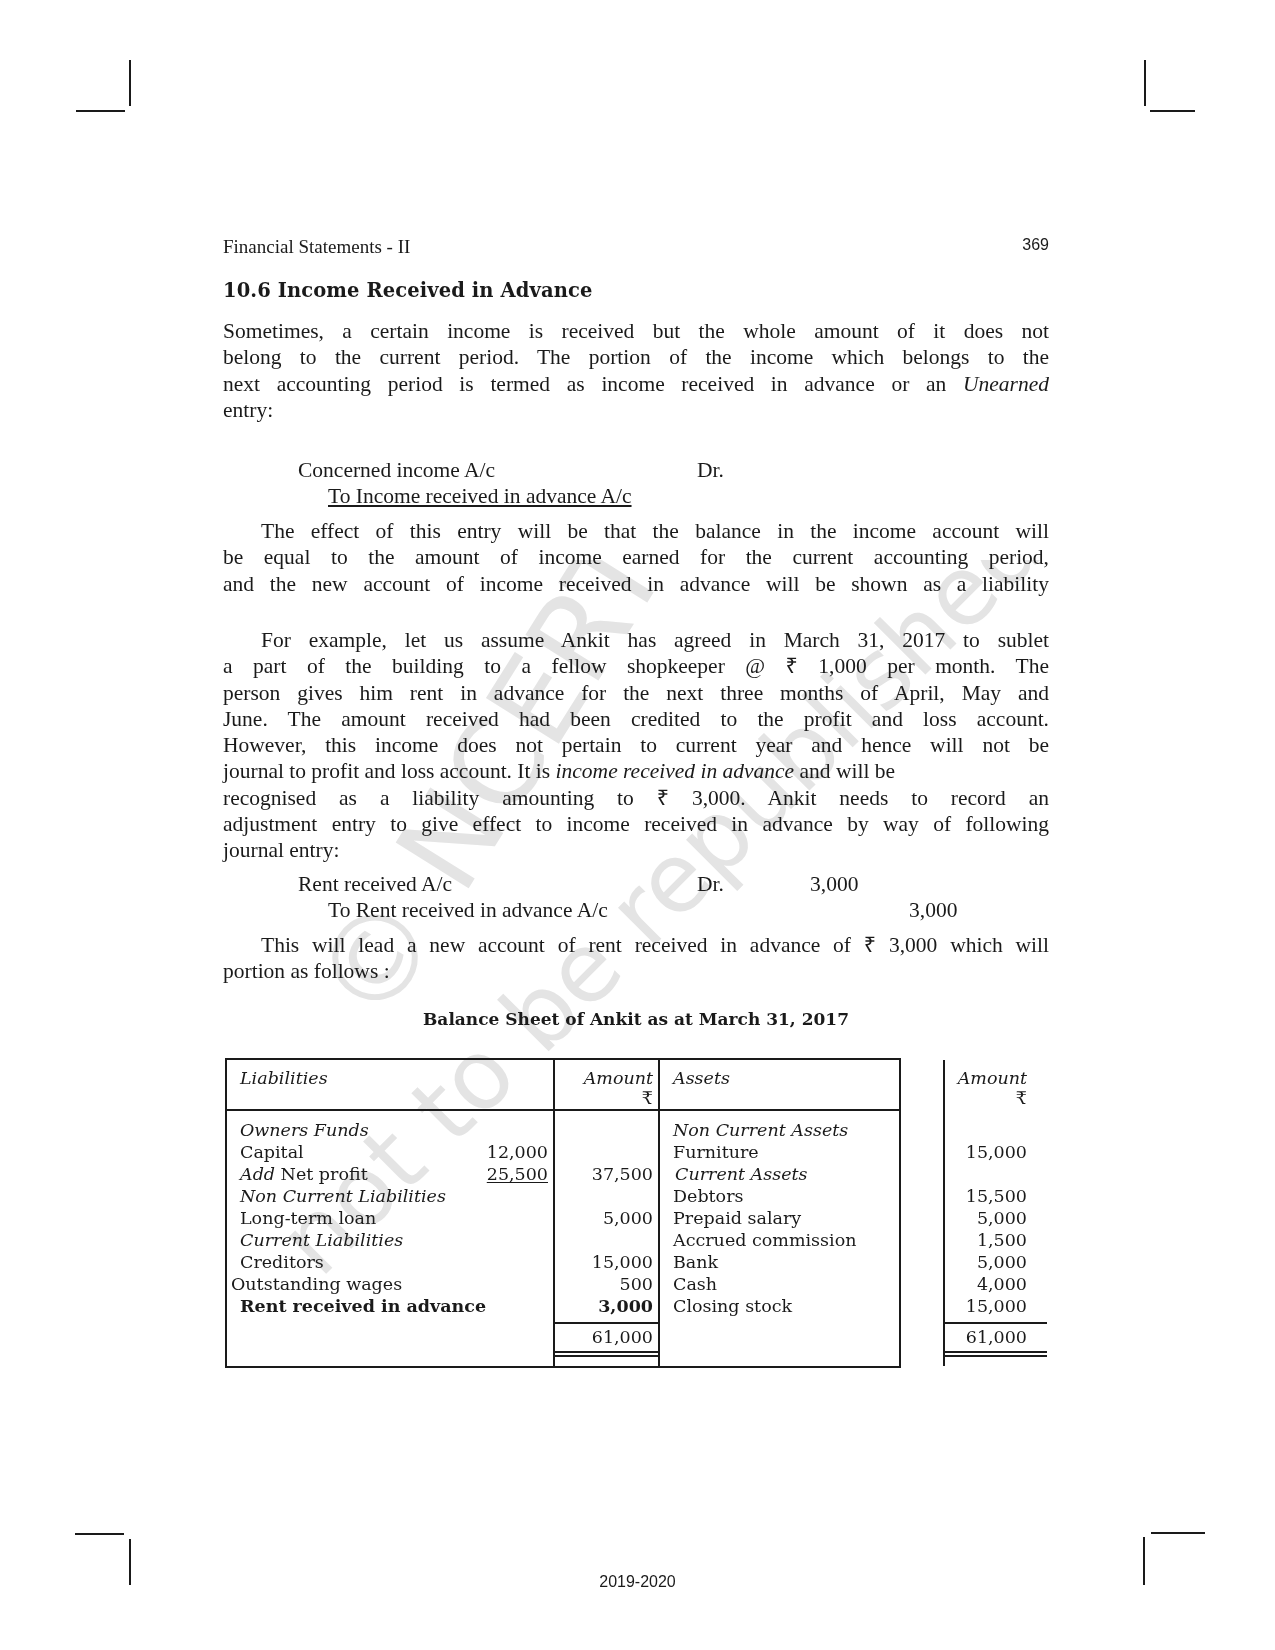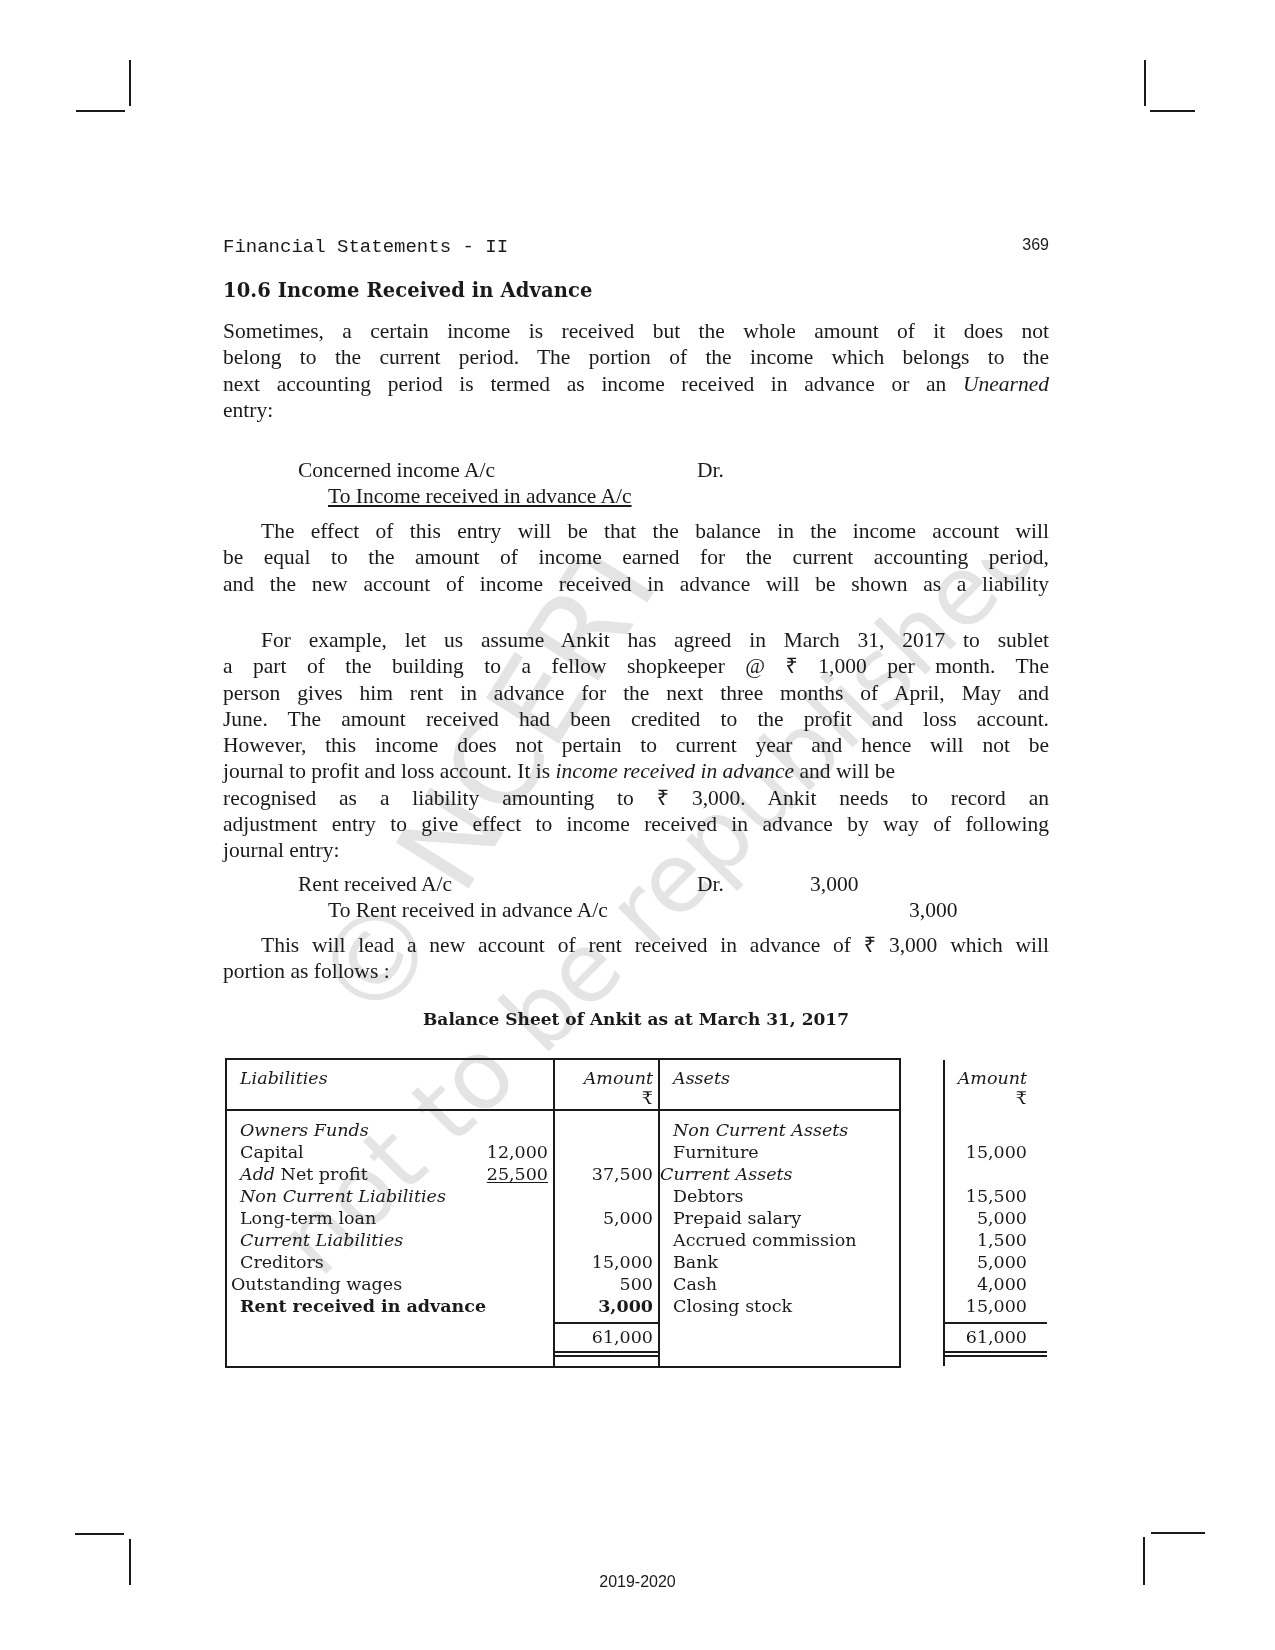--- a/index.html
+++ b/index.html
@@ -1,21 +1,21 @@
 <!DOCTYPE html>
 <html><head>
 <meta charset="utf-8">
 <style>
   html, body { margin:0; padding:0; background:#ffffff; }
   body { width:1275px; height:1650px; position:relative; overflow:hidden; color:#1a1a1a;
          font-family:"DejaVu Serif", "Liberation Serif", serif; }
   .mark { position:absolute; background:#1a1a1a; }
   .running-head { position:absolute; top:236px; left:223px; width:826px; height:24px;
     font-family:"Liberation Serif", serif; font-size:19px; }
-  .running-head .title { position:absolute; left:0; top:0;font-family:Liberation Mono, monospace; }
+  .running-head .title { position:absolute; left:0; top:0; }
   .running-head .pageno { position:absolute; right:0; top:0; font-family:"Liberation Sans", sans-serif; font-size:16px; }
   .section-heading { position:absolute; top:279px; left:223px; font-family:"DejaVu Serif", serif; font-weight:bold; font-size:19.5px; letter-spacing:0.1px; }
   .body-text { position:absolute; left:223px; width:826px; font-family:"Liberation Serif", serif; font-size:21.5px; line-height:26.3px; text-align:justify; }
   .indent { text-indent:38px; }
   .line { display:block; text-align:justify; text-align-last:justify; white-space:nowrap; }
   .line.last { text-align-last:left; }
   .entry { position:absolute; font-family:"Liberation Serif", serif; font-size:21.5px; white-space:nowrap; }
   .table-title { position:absolute; top:1009px; left:223px; width:826px; text-align:center;
     font-family:"DejaVu Serif", serif; font-weight:bold; font-size:17px; }
   .bs { position:absolute; left:225px; top:1058px; width:676px; height:310px; border:2px solid #1a1a1a; box-sizing:border-box; }
@@ -144,21 +144,21 @@
   <div class="cell bd" style="left:13px;top:236px;">Rent received in advance</div>
   <div class="cell bd r" style="left:328px;width:98px;top:236px;">3,000</div>
 
   <div class="cell r" style="left:328px;width:98px;top:267px;">61,000</div>
 
   <div class="cell it" style="left:446px;top:60px;">Non Current Assets</div>
 
   <div class="cell" style="left:446px;top:82px;">Furniture</div>
   <div class="cell r" style="left:718px;width:82px;top:82px;">15,000</div>
 
-  <div class="cell it" style="left:433px;top:104px;">Current Assets</div>
+  <div class="cell it" style="left:448px;top:104px;">Current Assets</div>
 
   <div class="cell" style="left:446px;top:126px;">Debtors</div>
   <div class="cell r" style="left:718px;width:82px;top:126px;">15,500</div>
 
   <div class="cell" style="left:446px;top:148px;">Prepaid salary</div>
   <div class="cell r" style="left:718px;width:82px;top:148px;">5,000</div>
 
   <div class="cell" style="left:446px;top:170px;">Accrued commission</div>
   <div class="cell r" style="left:718px;width:82px;top:170px;">1,500</div>
 

